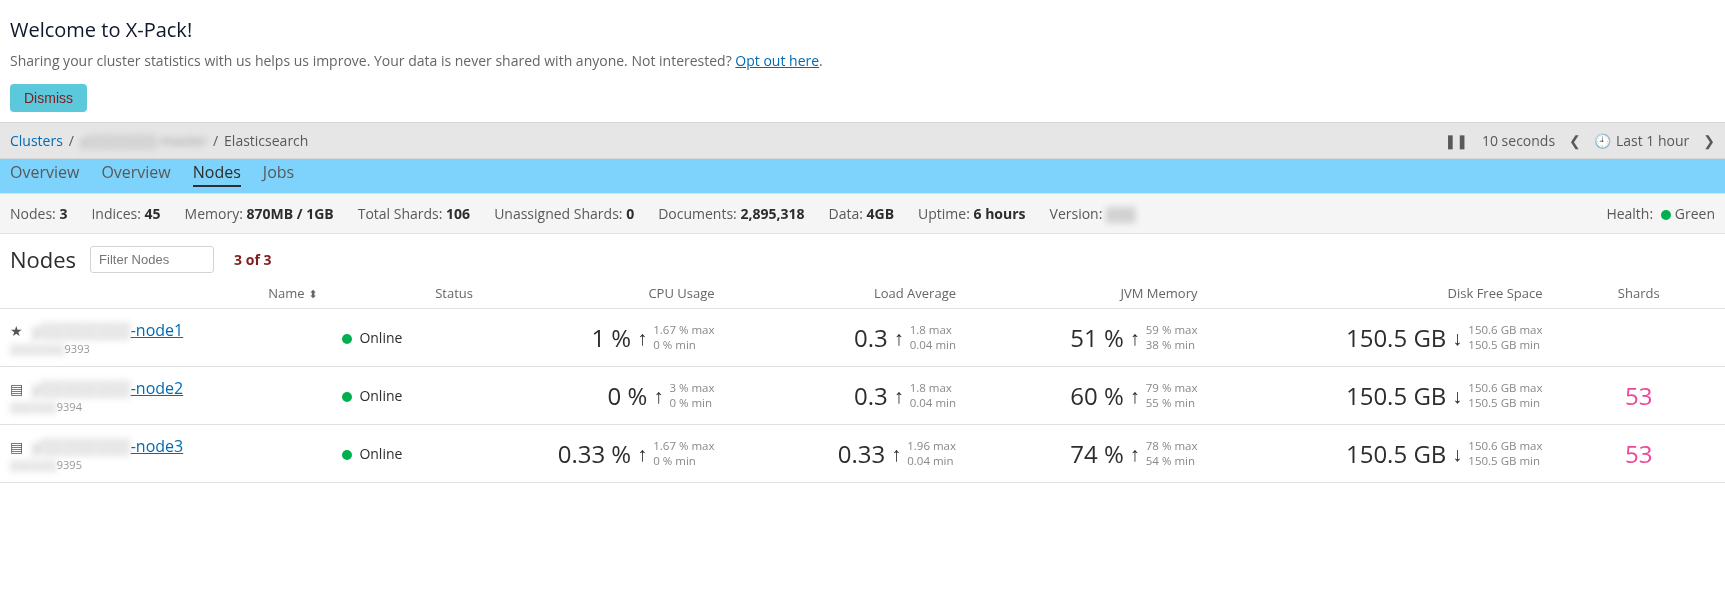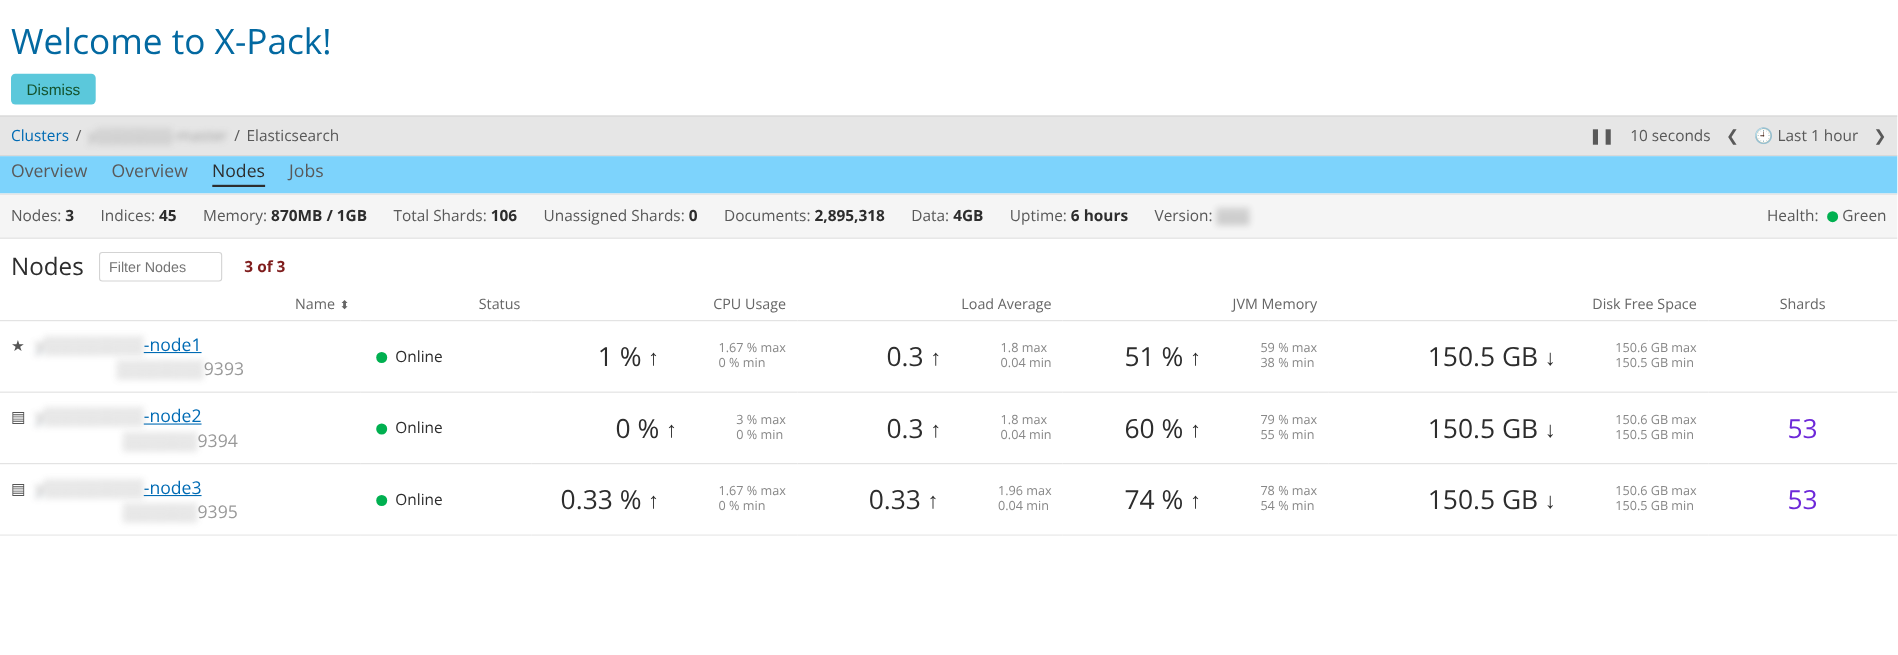--- a/index.html
+++ b/index.html
@@ -1,66 +1,69 @@
 <!DOCTYPE html>
 <html><head>
 <meta charset="utf-8">
 <style>
   * { box-sizing: border-box; margin: 0; padding: 0; }
   body { font-family: "Open Sans", "Helvetica Neue", Arial, sans-serif; font-size: 14px; color: #2d2d2d; background: #fff; }
   a { color: #006bb4; text-decoration: underline; }
   
   .welcome { padding: 16px 10px 10px 10px; }
-  .welcome h1 { font-size: 32px; font-weight: 400; color: #0369a1; margin-bottom: 8px; }
+  .welcome h1 { font-size: 20px; font-weight: 400; color: #0f172a; margin-bottom: 8px; }
   .welcome p { color: #666; font-size: 14px; margin-bottom: 14px; }
-  .dismiss-btn { background: #5bc8db; color: #14532d; border: none; padding: 6px 14px; border-radius: 4px; font-size: 14px; cursor: pointer; }
+  .dismiss-btn { background: #5bc8db; color: #7f1d1d; border: none; padding: 6px 14px; border-radius: 4px; font-size: 14px; cursor: pointer; }
   
   .breadcrumb-bar { background: #e6e6e6; display: flex; align-items: center; justify-content: space-between; padding: 8px 10px; font-size: 14px; color: #595959; border-top:1px solid #d6d6d6; border-bottom:1px solid #d6d6d6;gap:44px; }
   .breadcrumb { display: flex; align-items: center; gap: 6px; }
   .breadcrumb a { color: #006bb4; text-decoration: none; }
   .time-controls { display: flex; align-items: center; gap: 14px; color: #595959; font-size: 14px; }
   .time-controls .ico { font-family: inherit; }
   
   .tabs { background: #7dd3fc; display: flex; gap: 22px; padding: 0px 10px 6px 10px; font-size: 16px; color: #595959; }
   .tabs .tab { cursor: pointer; padding: 2px 0; }
   .tabs .tab.active { color: #2d2d2d; border-bottom: 2px solid #2d2d2d; }
   
   .stats-bar { background: #f5f5f5; border-top:1px solid #e0e0e0; border-bottom:1px solid #e0e0e0; padding: 10px 10px; display: flex; align-items: center; gap: 24px; font-size: 14px; color: #595959; }
   .stats-bar .stat b { color: #2d2d2d; font-weight: 700; }
   .stats-bar .spacer { flex: 1; }
   .dot-green { display:inline-block; width:10px; height:10px; border-radius:50%; background:#00b050; vertical-align:middle; margin:0 4px; }
   
   .section-head { display: flex; align-items: center; gap: 14px; padding: 10px 10px 4px 10px; }
   .section-head h2 { font-size: 22px; font-weight: 400; color: #2d2d2d; }
-  .filter-input { border:1px solid #d3d3d3; padding:5px 8px; font-size:13px; width:112px; border-radius:3px; }
+  .filter-input { border:1px solid #d3d3d3; padding:5px 8px; font-size:13px; width:124px; border-radius:3px; }
   .count-of { color:#7f1d1d; font-size:14px; margin-left:6px;font-weight:bold; }
   
   table.nodes { width:100%; border-collapse: collapse; }
   table.nodes th { text-align:right; font-weight:400; font-size:13px; color:#666; padding: 6px 10px; border-bottom:1px solid #e0e0e0; }
   table.nodes th.r { text-align:right; }
   table.nodes th.c { text-align:center; }
   table.nodes td { padding: 10px 10px; border-bottom:1px solid #e0e0e0; vertical-align: middle; }
   .node-name { color:#006bb4; font-size:16px; text-decoration:underline; }
-  .node-sub { color:#999; font-size:16px;text-align:center; }
+  .node-sub { color:#999; font-size:11px; }
   .node-ico { color:#555; margin-right:6px; display:inline-block; width:16px; }
   .status-cell { white-space:nowrap; }
   
   .metric { display:flex; align-items:center; justify-content:flex-end; gap:6px; white-space:nowrap; }
   .metric .big { font-size:24px; color:#2d2d2d; }
   .metric .arrow { font-size:20px; color:#2d2d2d; }
-  .metric .minmax { font-size:11.5px; color:#888; line-height:1.25; text-align:left;margin-left:48px; }
-  .shards-cell { font-size:24px; color:#6d28d9; text-align:center; }
+  .metric .minmax { font-size:11.5px; color:#888; line-height:1.25; text-align:left; }
+  .shards-cell { font-size:24px; color:#ec4899; text-align:center; }
   .blur { filter: blur(3px); opacity:0.75; color:#888; }
   .sort-ico { font-size:11px; margin-left:4px; }
 </style>
 </head>
 <body>
 
 <div class="welcome">
   <h1>Welcome to X-Pack!</h1>
+  <p>
+    <span>Sharing your cluster statistics with us helps us improve. Your data is never shared with anyone. Not interested? </span><a href="#">Opt out here</a><span>.</span>
+  </p>
   <button class="dismiss-btn">Dismiss</button>
 </div>
 
 <div class="breadcrumb-bar">
   <div class="breadcrumb">
     <a href="#">Clusters</a>
     <span>/</span>
     <a href="#"><span class="blur">y▒▒▒▒▒▒▒-master</span></a>
     <span>/</span>
     <span>Elasticsearch</span>

